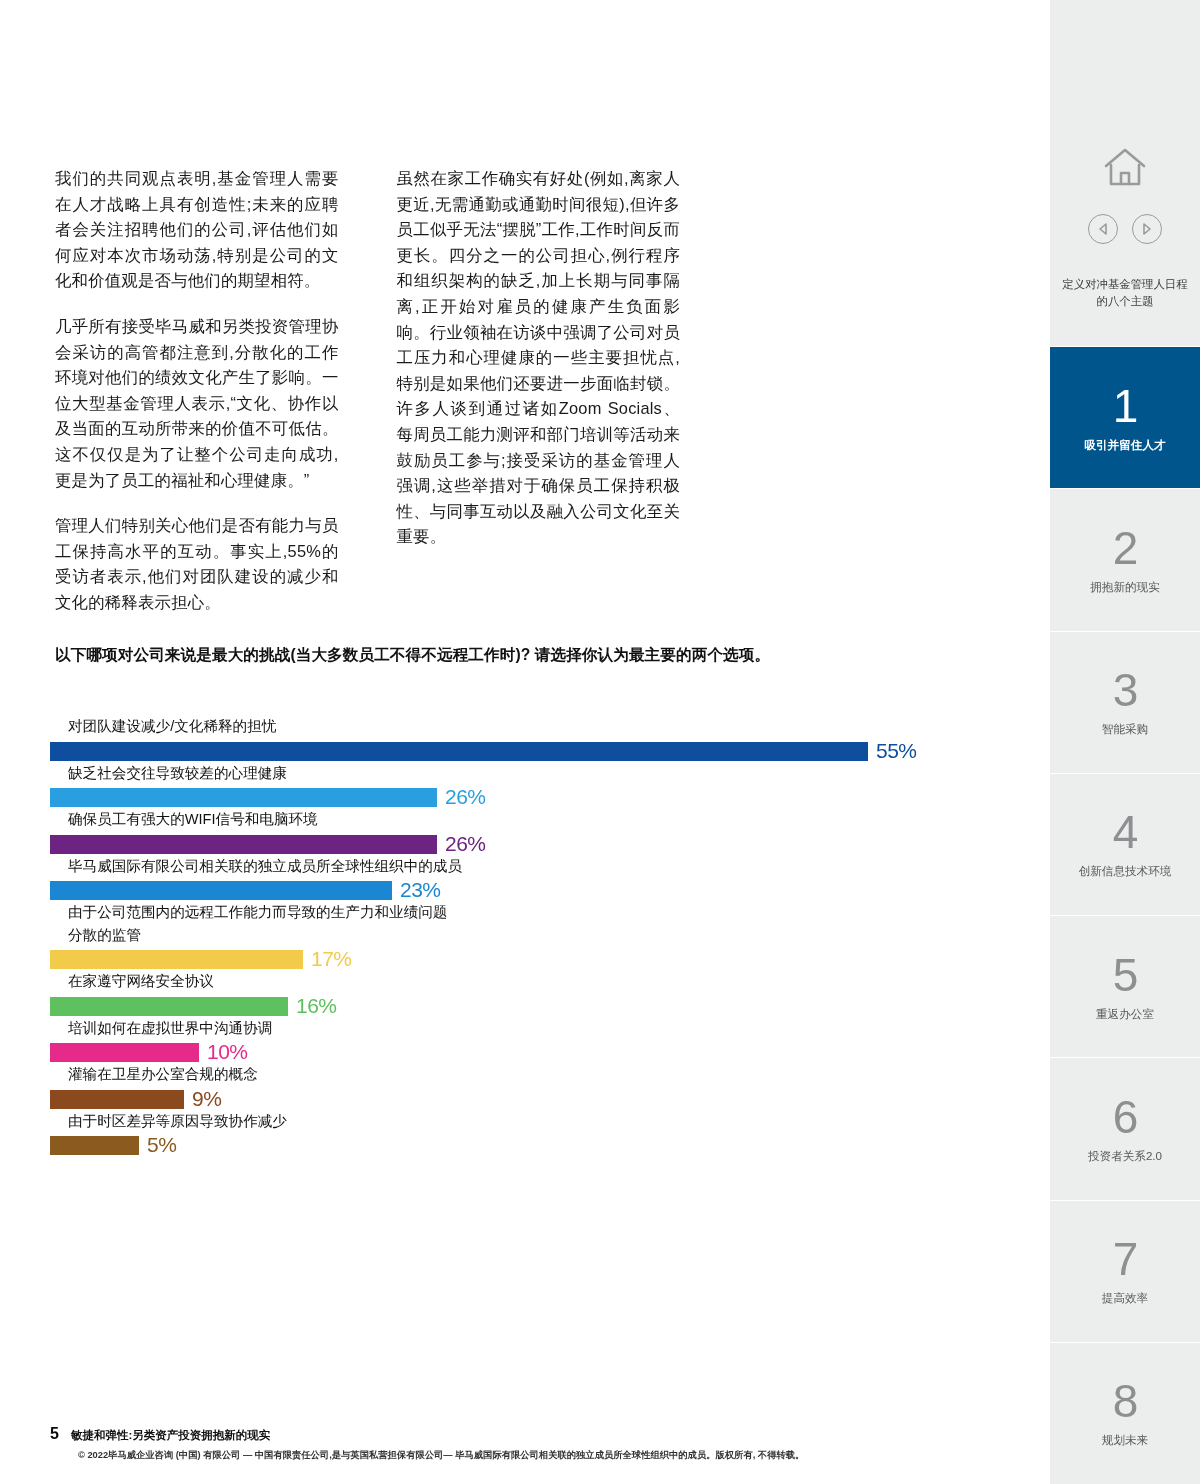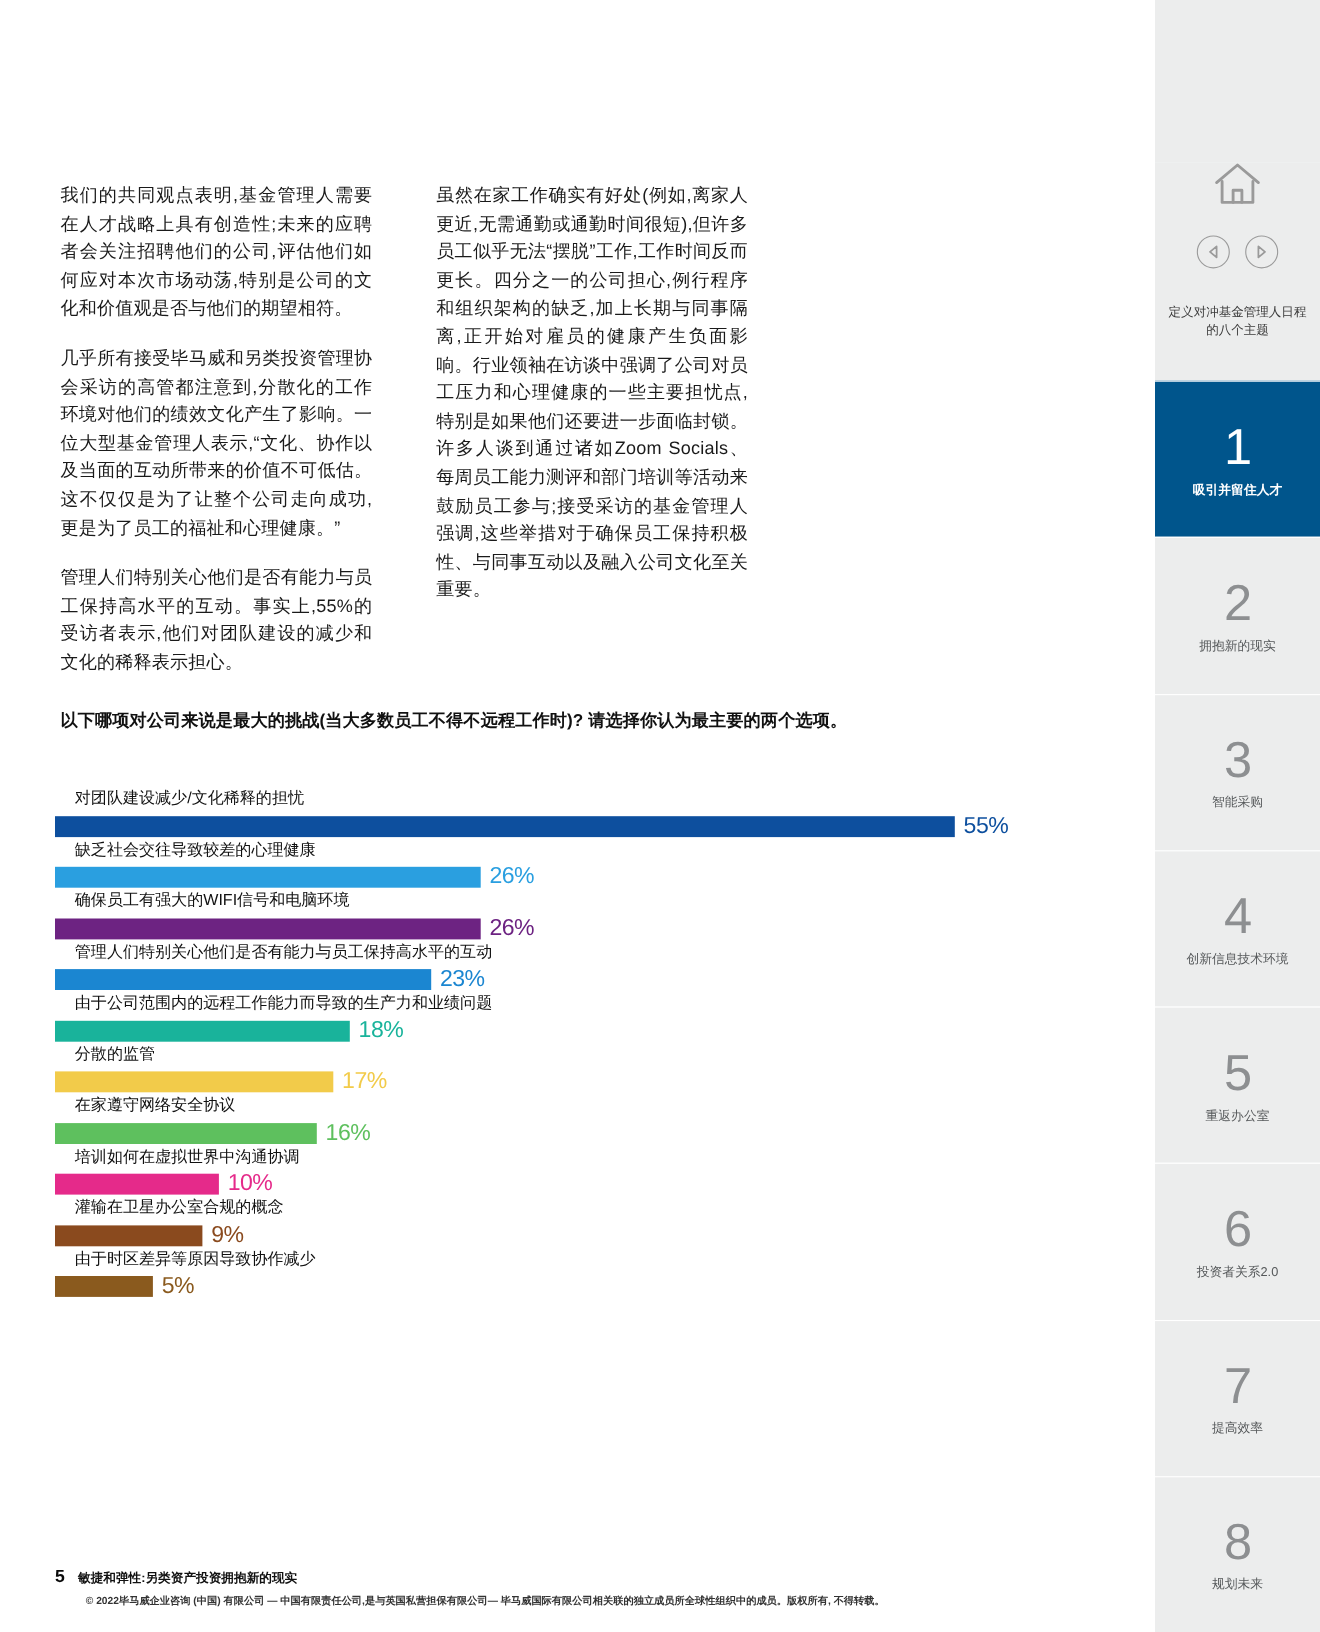--- a/index.html
+++ b/index.html
@@ -258,33 +258,29 @@
 
       <div class="bar-row">
         <div class="bar-label">确保员工有强大的WIFI信号和电脑环境</div>
         <div class="bar-line">
           <span class="bar" style="width:387px;background:#6d2382"></span>
           <span class="bar-value" style="color:#6d2382">26%</span>
         </div>
       </div>
 
       <div class="bar-row">
-        <div class="bar-label">管理人们特别关心他们是否有能力与员工保持高水平的互动</div>
+        <div class="bar-label">毕马威国际有限公司相关联的独立成员所全球性组织中的成员</div>
         <div class="bar-line">
           <span class="bar" style="width:342px;background:#1b86d1"></span>
           <span class="bar-value" style="color:#1b86d1">23%</span>
         </div>
       </div>
 
       <div class="bar-row">
         <div class="bar-label">由于公司范围内的远程工作能力而导致的生产力和业绩问题</div>
-        <div class="bar-line">
-          <span class="bar" style="width:268px;background:#19b39b"></span>
-          <span class="bar-value" style="color:#19b39b">18%</span>
-        </div>
       </div>
 
       <div class="bar-row">
         <div class="bar-label">分散的监管</div>
         <div class="bar-line">
           <span class="bar" style="width:253px;background:#f2cb4a"></span>
           <span class="bar-value" style="color:#f2cb4a">17%</span>
         </div>
       </div>
 

